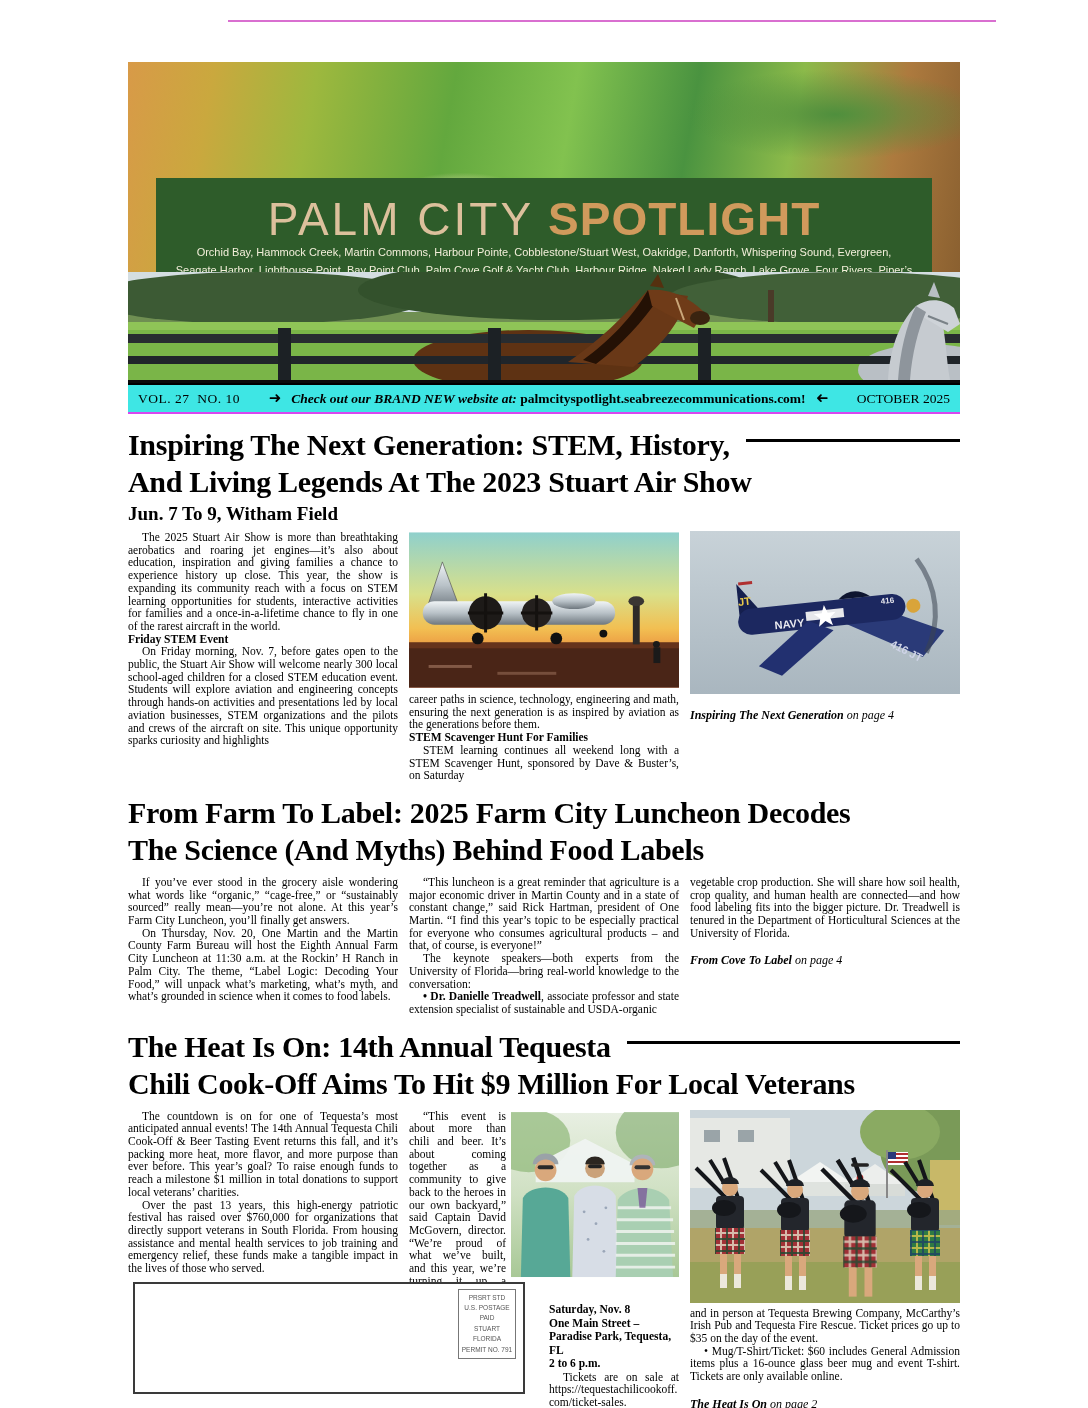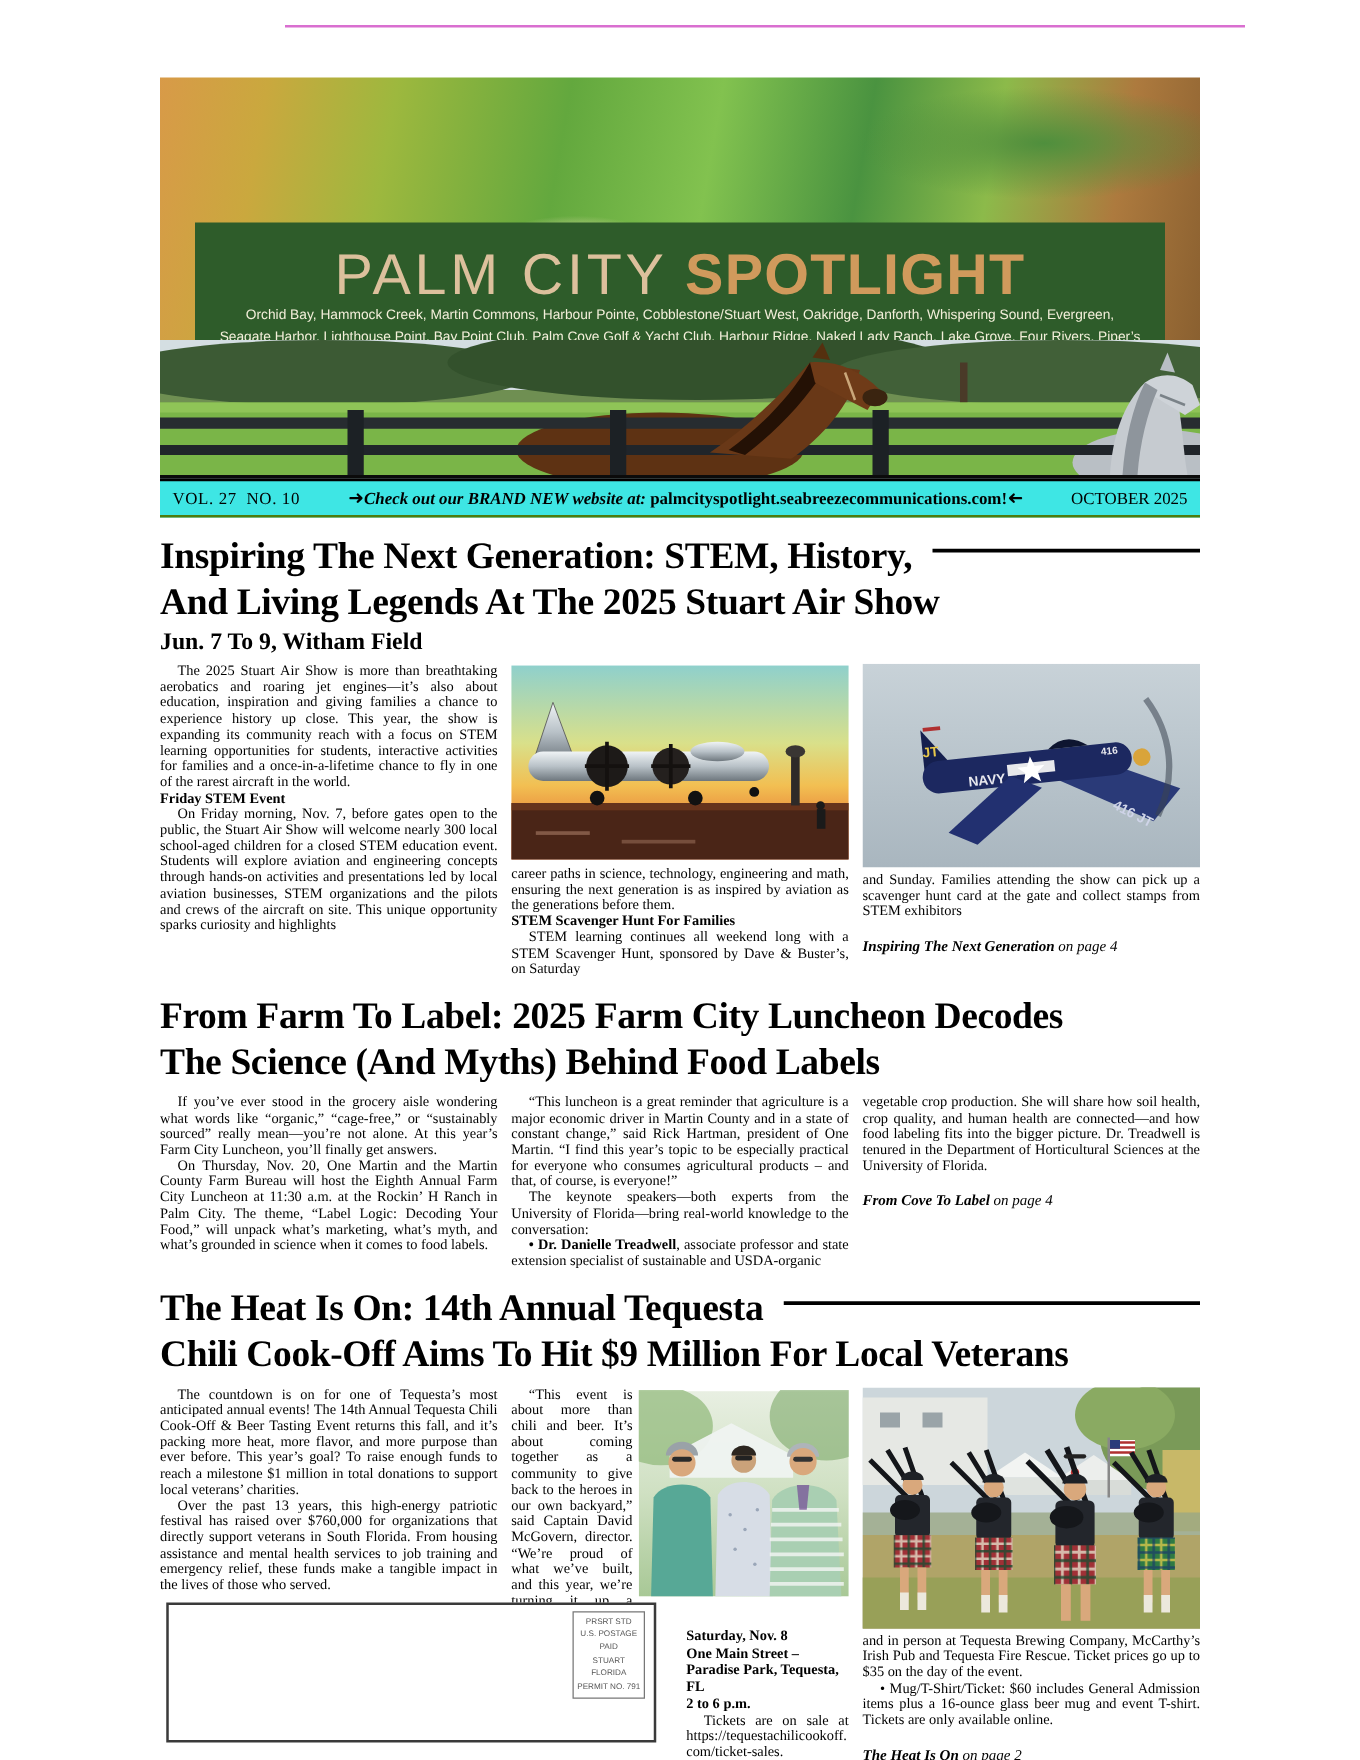--- a/index.html
+++ b/index.html
@@ -21,22 +21,22 @@
   .banner-title{font-family:"Liberation Sans",sans-serif;font-size:46px;line-height:48px;
                 white-space:nowrap;color:#dcc09c;letter-spacing:3px;}
   .banner-title .light{font-weight:400;margin-right:14px;}
   .banner-title .bold{font-weight:700;color:#d09a5c;letter-spacing:1px;}
   .communities{font-family:"Liberation Sans",sans-serif;font-size:11px;color:#f3efda;line-height:1.65;}
   .horses{position:absolute;left:0;right:0;bottom:0;height:108px;}
   svg.fill{display:block;width:100%;height:100%;}
 
   
   .infobar{display:flex;align-items:center;height:27px;background:#3ee6e4;
-           border-top:2px solid #000;border-bottom:2px solid #4d7c0f;
-           padding:0 10px;font-size:13.5px;}
+           border-top:2px solid #000;border-bottom:2px solid #d946ef;
+           padding:0 10px;font-size:13.5px;gap:10px;}
   .vol{white-space:pre;letter-spacing:.5px;}
   .infobar .sp{flex:1;}
   .promo{font-weight:700;}
   .promo .it{font-style:italic;}
   .arrow{font-family:"DejaVu Sans",sans-serif;font-size:15px;font-weight:700;line-height:1;}
   .arrow.left{display:inline-block;transform:scaleX(-1);}
 
   
   .article{margin-top:12px;}
   .hl-row{display:flex;align-items:center;}
@@ -129,21 +129,21 @@
       <span class="arrow left">➜</span>
       <span class="sp"></span>
       <span>OCTOBER 2025</span>
     </div>
 
     <div class="article">
       <div class="hl-row">
         <span class="hl">Inspiring The Next Generation: STEM, History,</span>
         <span class="hl-rule"></span>
       </div>
-      <div class="hl">And Living Legends At The 2025 Stuart Air Show</div>
+      <div class="hl">And Living Legends At The 2023 Stuart Air Show</div>
       <div class="subhead">Jun. 7 To 9, Witham Field</div>
 
       <div class="cols bodytext">
 
         <div>
           <p class="ind">The 2025 Stuart Air Show is more than breathtaking aerobatics and roaring jet engines—it’s also about education, inspiration and giving families a chance to experience history up close. This year, the show is expanding its community reach with a focus on STEM learning opportunities for students, interactive activities for families and a once-in-a-lifetime chance to fly in one of the rarest aircraft in the world.</p>
           <p class="subhd">Friday STEM Event</p>
           <p class="ind">On Friday morning, Nov. 7, before gates open to the public, the Stuart Air Show will welcome nearly 300 local school-aged children for a closed STEM education event. Students will explore aviation and engineering concepts through hands-on activities and presentations led by local aviation businesses, STEM organizations and the pilots and crews of the aircraft on site. This unique opportunity sparks curiosity and highlights</p>
         </div>
 
@@ -206,21 +206,20 @@
               <path d="M118,88 L64,128 L86,140 L142,100 Z" fill="#223070"></path>
               <rect x="116" y="79" width="38" height="9" fill="#f2f2f2" opacity=".95"></rect>
               <path d="M135,74 L138,82 L146,82 L140,87 L142,95 L135,90 L128,95 L130,87 L124,82 L132,82 Z" fill="#fff"></path>
               <text x="84" y="93" fill="#e8e8ee" font-size="11" font-weight="bold" font-family="Liberation Sans, sans-serif">NAVY</text>
               <text x="50" y="66" fill="#e8c84a" font-size="11" font-weight="bold" font-family="Liberation Sans, sans-serif">JT</text>
               <text x="192" y="79" fill="#e8e8ee" font-size="8" font-weight="bold" font-family="Liberation Sans, sans-serif">416</text>
               <path d="M232,38 C250,68 250,102 232,132" stroke="#3a4450" stroke-width="5" fill="none" opacity=".55"></path>
               <circle cx="224" cy="84" r="7" fill="#d9a43a"></circle>
             </g>
           </svg>
-          <p>and Sunday. Families attending the show can pick up a scavenger hunt card at the gate and collect stamps from STEM exhibitors</p>
           <div class="cont">
             <span class="t">Inspiring The Next Generation</span>
             <span class="r">on page 4</span>
           </div>
         </div>
       </div>
     </div>
 
     <div class="article">
       <div class="hl">From Farm To Label: 2025 Farm City Luncheon Decodes</div>

